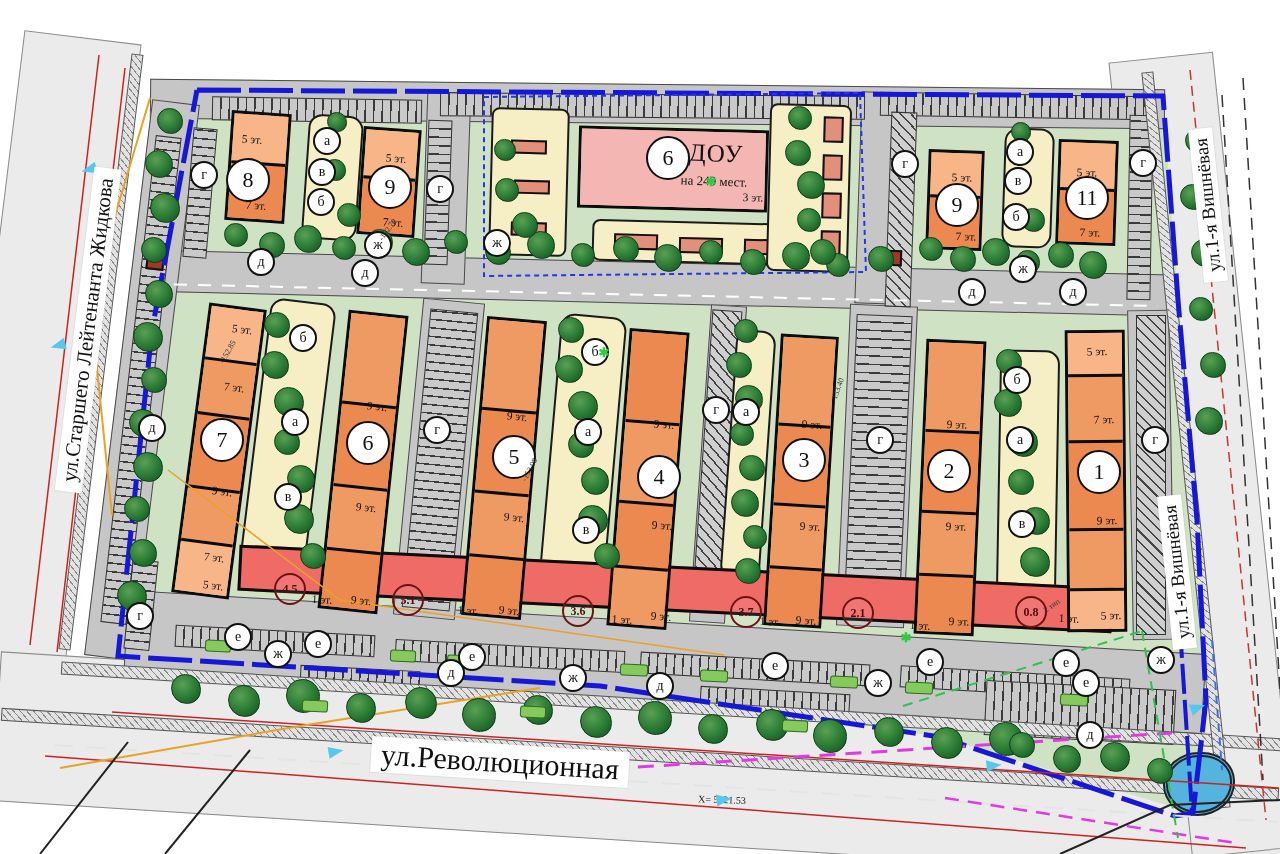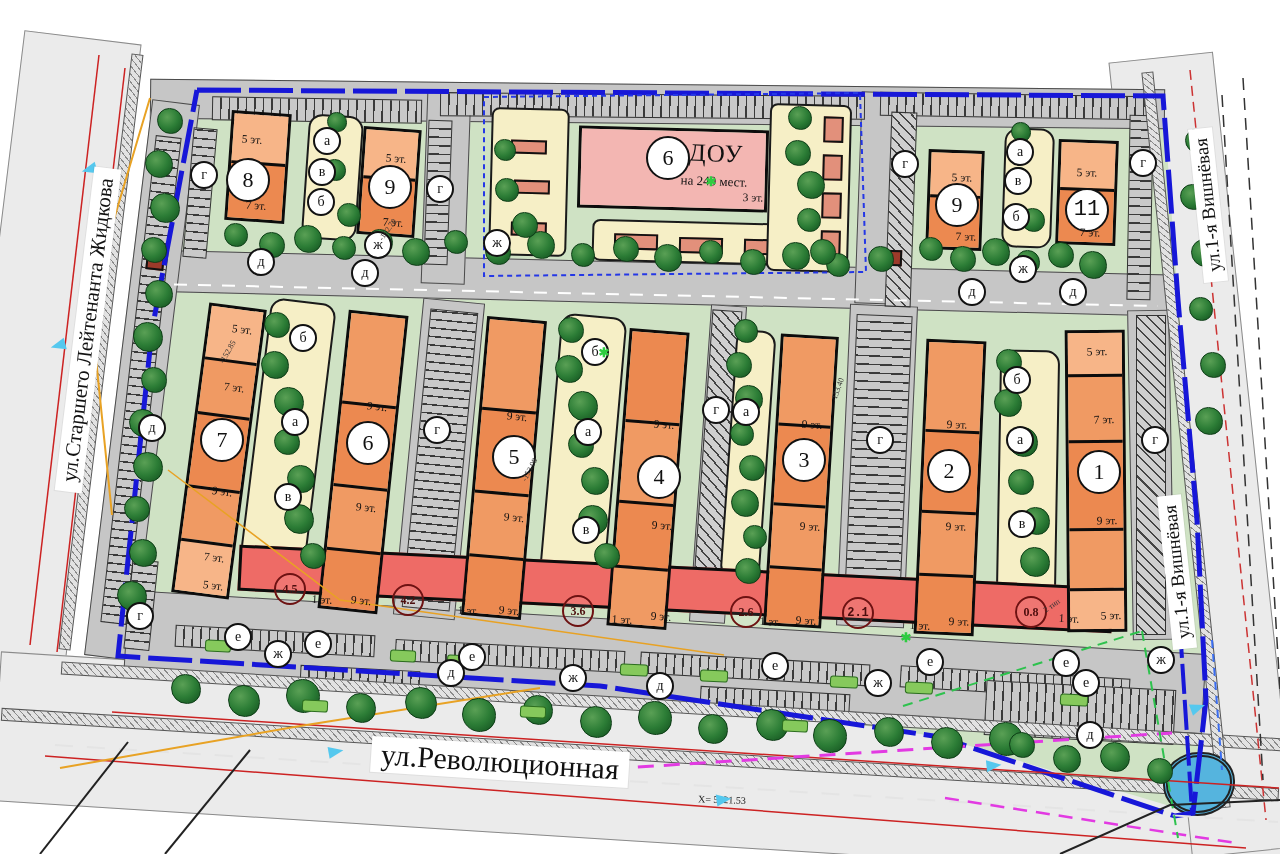--- a/index.html
+++ b/index.html
@@ -326,27 +326,27 @@
       <div class="marker num" style="left: 1099px; top: 472px; width: 40px; height: 40px;">1</div>
       <div class="marker num" style="left: 949px; top: 471px; width: 40px; height: 40px;">2</div>
       <div class="marker num" style="left: 804px; top: 460px; width: 40px; height: 40px;">3</div>
       <div class="marker num" style="left: 659px; top: 477px; width: 40px; height: 40px;">4</div>
       <div class="marker num" style="left: 514px; top: 457px; width: 40px; height: 40px;">5</div>
       <div class="marker num" style="left: 368px; top: 443px; width: 40px; height: 40px;">6</div>
       <div class="marker num" style="left: 222px; top: 440px; width: 40px; height: 40px;">7</div>
       <div class="marker num" style="left: 248px; top: 180px; width: 40px; height: 40px;">8</div>
       <div class="marker num" style="left: 390px; top: 187px; width: 40px; height: 40px;">9</div>
       <div class="marker num" style="left: 957px; top: 205px; width: 40px; height: 40px;">9</div>
-      <div class="marker num" style="left: 1087px; top: 210px; width: 40px; height: 40px; font-family: Liberation Mono, monospace;">11</div>
+      <div class="marker num" style="left: 1087px; top: 198px; width: 40px; height: 40px;">11</div>
       <div class="marker num" style="left: 668px; top: 158px; width: 40px; height: 40px;">6</div>
       <div class="marker pod" style="left: 290px; top: 589px; width: 28px; height: 28px;">4.5</div>
-      <div class="marker pod" style="left: 408px; top: 600px; width: 28px; height: 28px;">4.2</div>
+      <div class="marker pod" style="left: 408px; top: 600px; width: 28px; height: 28px;">5.1</div>
       <div class="marker pod" style="left: 578px; top: 611px; width: 28px; height: 28px;">3.6</div>
-      <div class="marker pod" style="left: 746px; top: 612px; width: 28px; height: 28px;">2.6</div>
-      <div class="marker pod" style="left: 858px; top: 613px; width: 28px; height: 28px; font-family: Liberation Mono, monospace;">2.1</div>
+      <div class="marker pod" style="left: 746px; top: 612px; width: 28px; height: 28px;">3.7</div>
+      <div class="marker pod" style="left: 858px; top: 613px; width: 28px; height: 28px;">2.1</div>
       <div class="marker pod" style="left: 1031px; top: 612px; width: 28px; height: 28px;">0.8</div>
       <div class="marker sm" style="left: 204px; top: 175px; width: 24px; height: 24px;">г</div>
       <div class="marker sm" style="left: 440px; top: 189px; width: 24px; height: 24px;">г</div>
       <div class="marker sm" style="left: 905px; top: 164px; width: 24px; height: 24px;">г</div>
       <div class="marker sm" style="left: 1143px; top: 163px; width: 24px; height: 24px;">г</div>
       <div class="marker sm" style="left: 437px; top: 430px; width: 24px; height: 24px;">г</div>
       <div class="marker sm" style="left: 716px; top: 410px; width: 24px; height: 24px;">г</div>
       <div class="marker sm" style="left: 880px; top: 440px; width: 24px; height: 24px;">г</div>
       <div class="marker sm" style="left: 1155px; top: 440px; width: 24px; height: 24px;">г</div>
       <div class="marker sm" style="left: 140px; top: 616px; width: 24px; height: 24px;">г</div>

